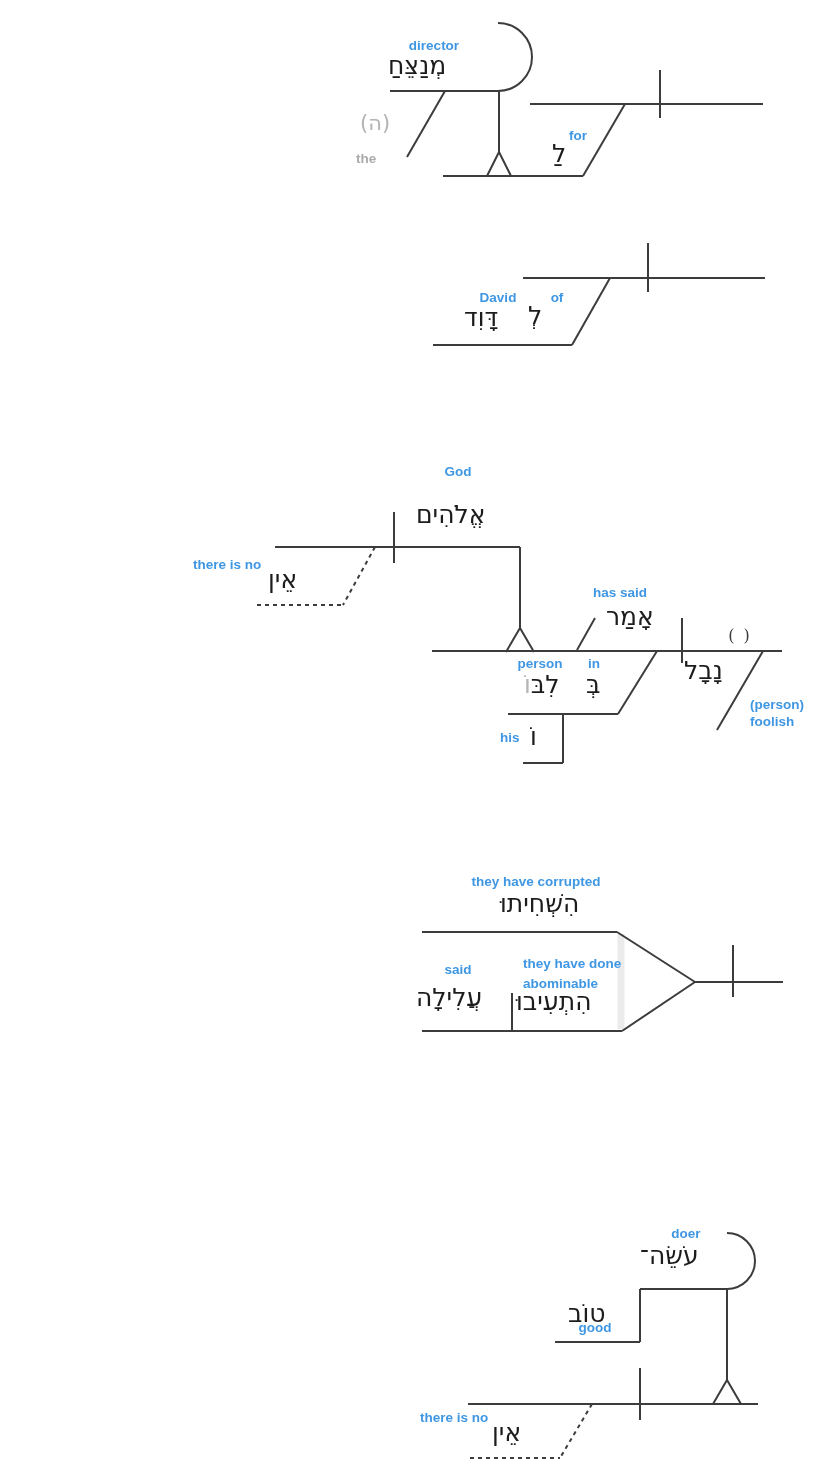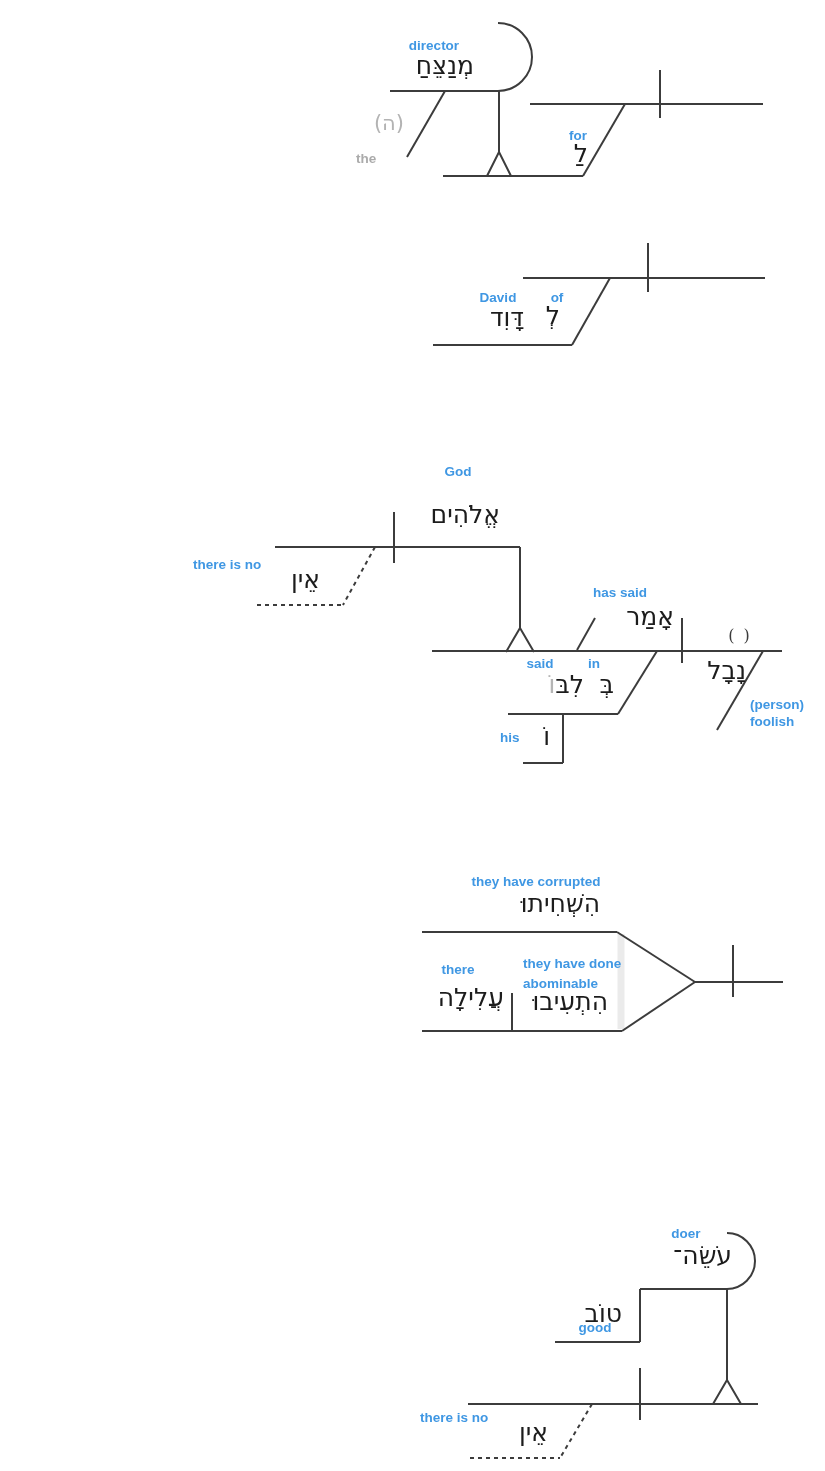--- a/index.html
+++ b/index.html
@@ -21,21 +21,21 @@
   .en.center{text-align:center;}
   .gray-en{color:#ABABAB;}
   .heb{
     position:absolute;
     font:25px "DejaVu Sans",sans-serif;
     color:#1c1c1c;
     white-space:nowrap;
     direction:rtl;
     line-height:1.1;
   }
-  .heb.center{text-align:right;}
+  .heb.center{text-align:left;}
   .heb .suffix{color:#B5B5B5;}
   .gray-heb{color:#B3B3B3;font-size:21px;}
   .slot{
     position:absolute;
     font:16px "DejaVu Serif",serif;
     color:#3c3c3c;
     letter-spacing:2px;
     white-space:nowrap;
   }
   .stack{line-height:20px;}
@@ -123,32 +123,32 @@
   <div class="en center" style="left:434px;top:464px;width:48px;">God</div>
   <div class="heb center" style="left:416px;top:501px;width:84px;">אֱלֹהִים</div>
   <div class="en" style="left:193px;top:557px;">there is no</div>
   <div class="heb center" style="left:268px;top:566px;width:52px;">אֵין</div>
   <div class="en center" style="left:580px;top:585px;width:80px;">has said</div>
   <div class="heb center" style="left:606px;top:603px;width:68px;">אָמַר</div>
   <div class="slot" style="left:720px;top:626px;width:40px;text-align:center;">( )</div>
   <div class="heb center" style="left:684px;top:657px;width:62px;">נָבָל</div>
   <div class="en" style="left:750px;top:678px;margin-top:36px;">foolish</div>
   <div class="en" style="left:750px;top:697px;">(person)</div>
-  <div class="en center" style="left:512px;top:656px;width:56px;">said</div>
+  <div class="en center" style="left:512px;top:656px;width:56px;">person</div>
   <div class="heb center" style="left:524px;top:671px;width:60px;">
     <span>לִבּ</span><span class="suffix">וֹ</span>
   </div>
   <div class="en center" style="left:580px;top:656px;width:28px;">in</div>
   <div class="heb center" style="left:586px;top:671px;width:28px;">בְּ</div>
   <div class="en" style="left:500px;top:730px;">his</div>
   <div class="heb center" style="left:530px;top:723px;width:20px;">וֹ</div>
 
   <div class="en center" style="left:448px;top:874px;width:176px;">they have corrupted</div>
   <div class="heb center" style="left:500px;top:890px;width:100px;">הִשְׁחִיתוּ</div>
-  <div class="en center" style="left:430px;top:962px;width:56px;">there</div>
+  <div class="en center" style="left:430px;top:962px;width:56px;">said</div>
   <div class="heb center" style="left:416px;top:984px;width:88px;">עֲלִילָה</div>
   <div class="en stack" style="left:523px;top:954px;">
     <div>they have done</div>
     <div>abominable</div>
   </div>
   <div class="heb center" style="left:516px;top:988px;width:92px;">הִתְעִיבוּ</div>
 
   <div class="en center" style="left:658px;top:1226px;width:56px;">doer</div>
   <div class="heb center" style="left:640px;top:1242px;width:92px;">עֹשֵׂה־</div>
   <div class="en center" style="left:568px;top:1284px;width:54px;margin-top:36px;">good</div>

